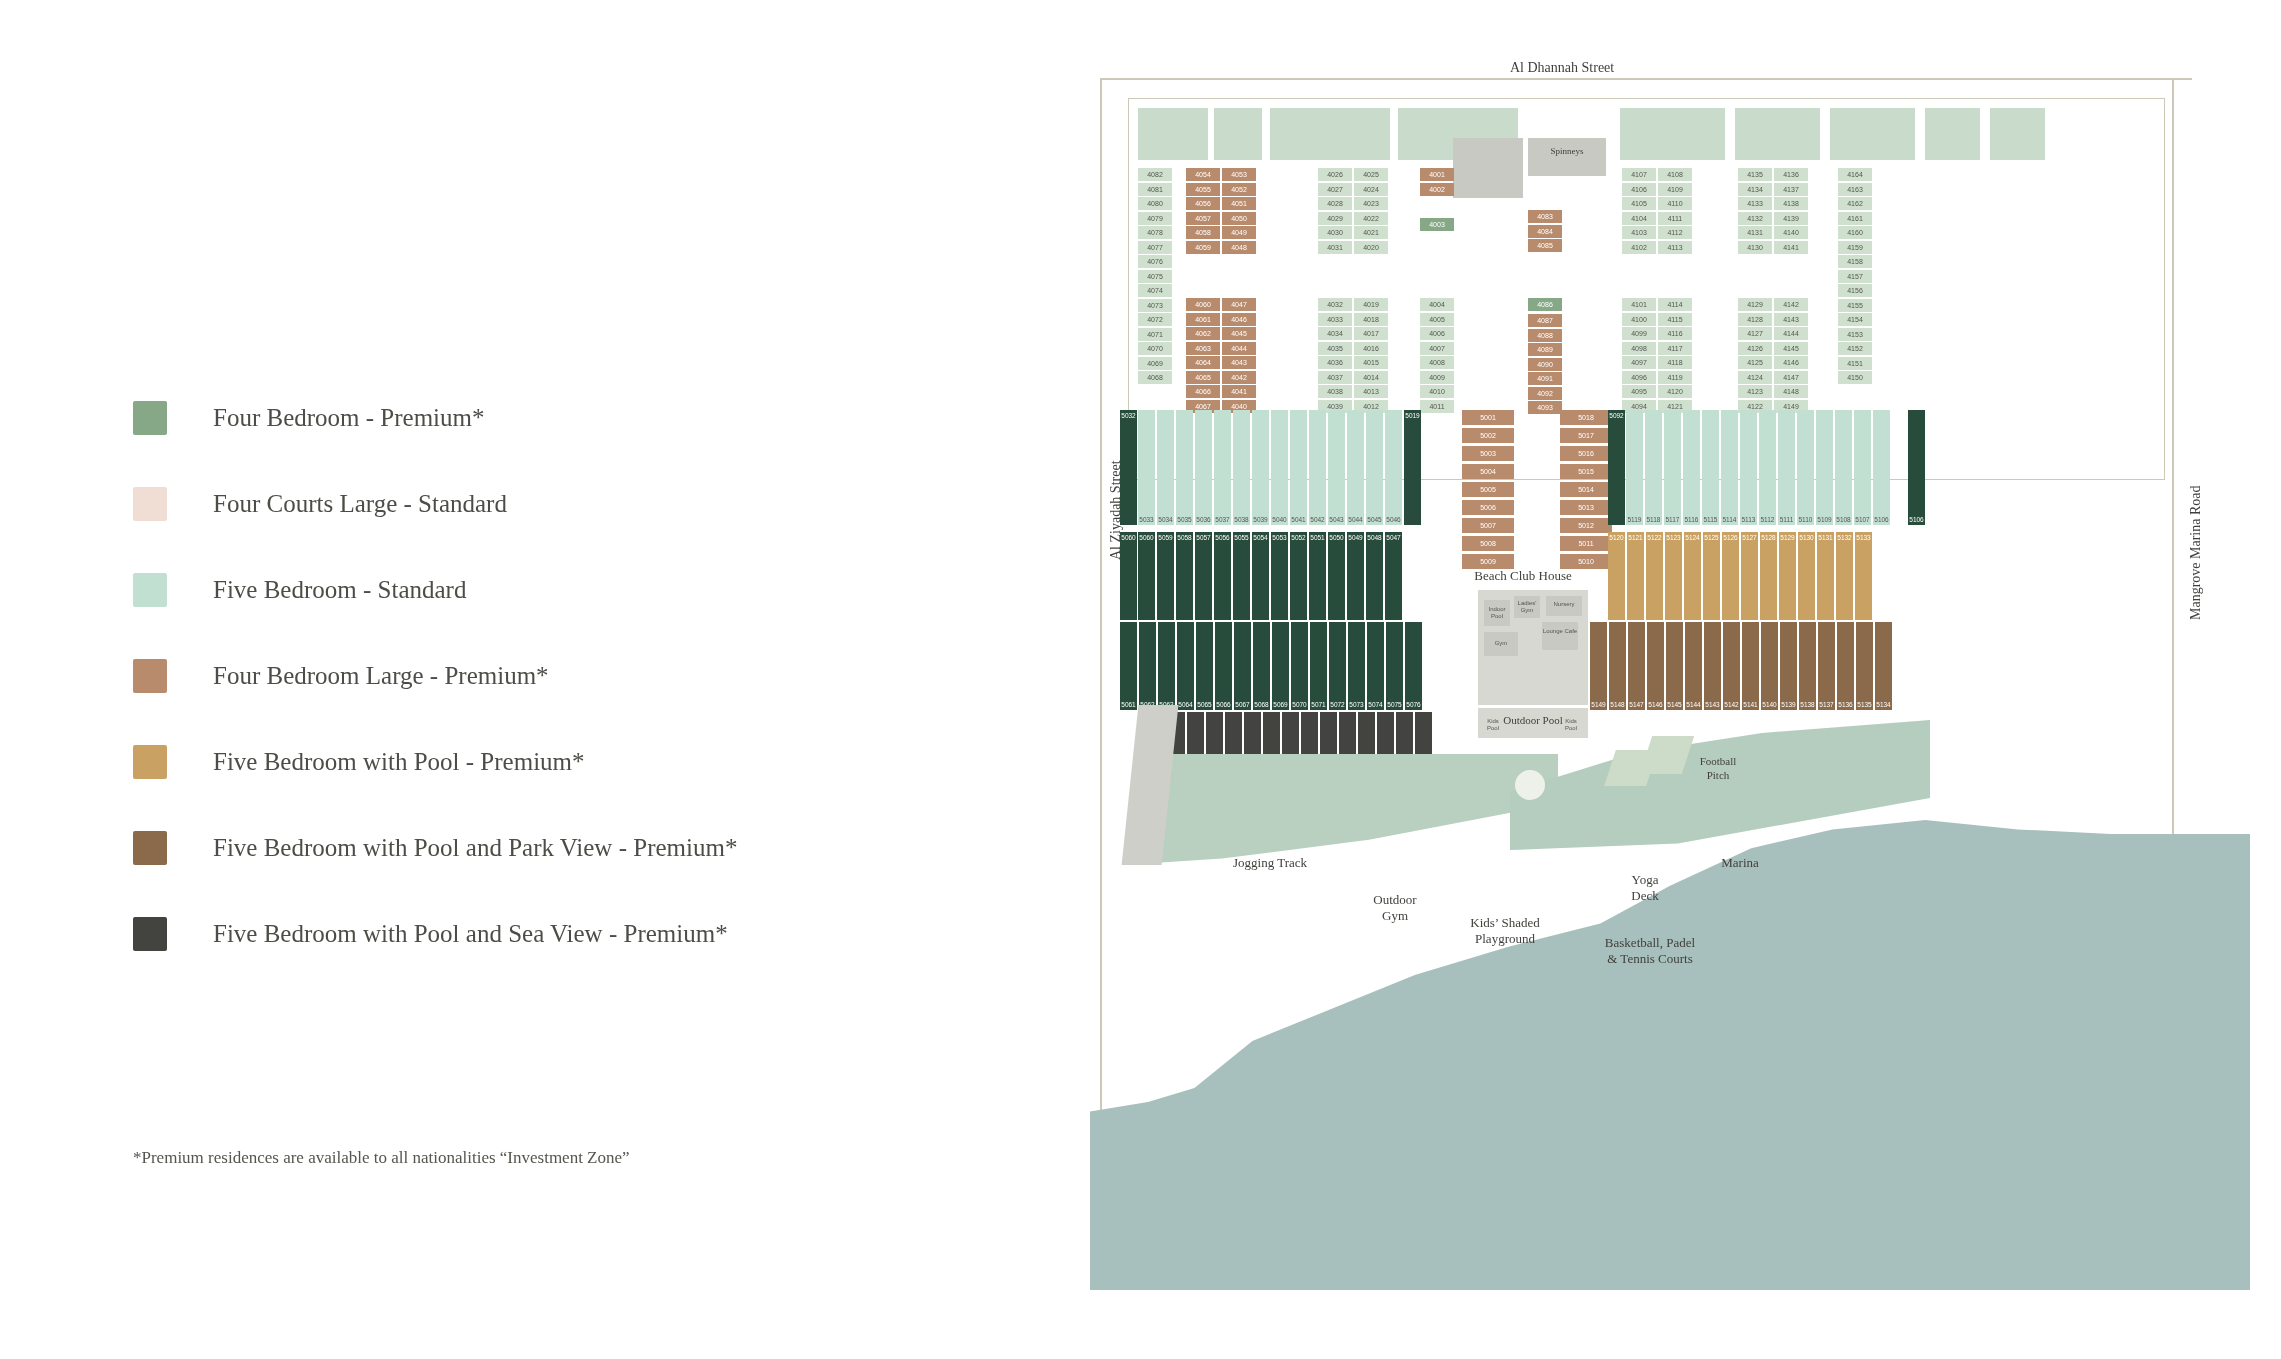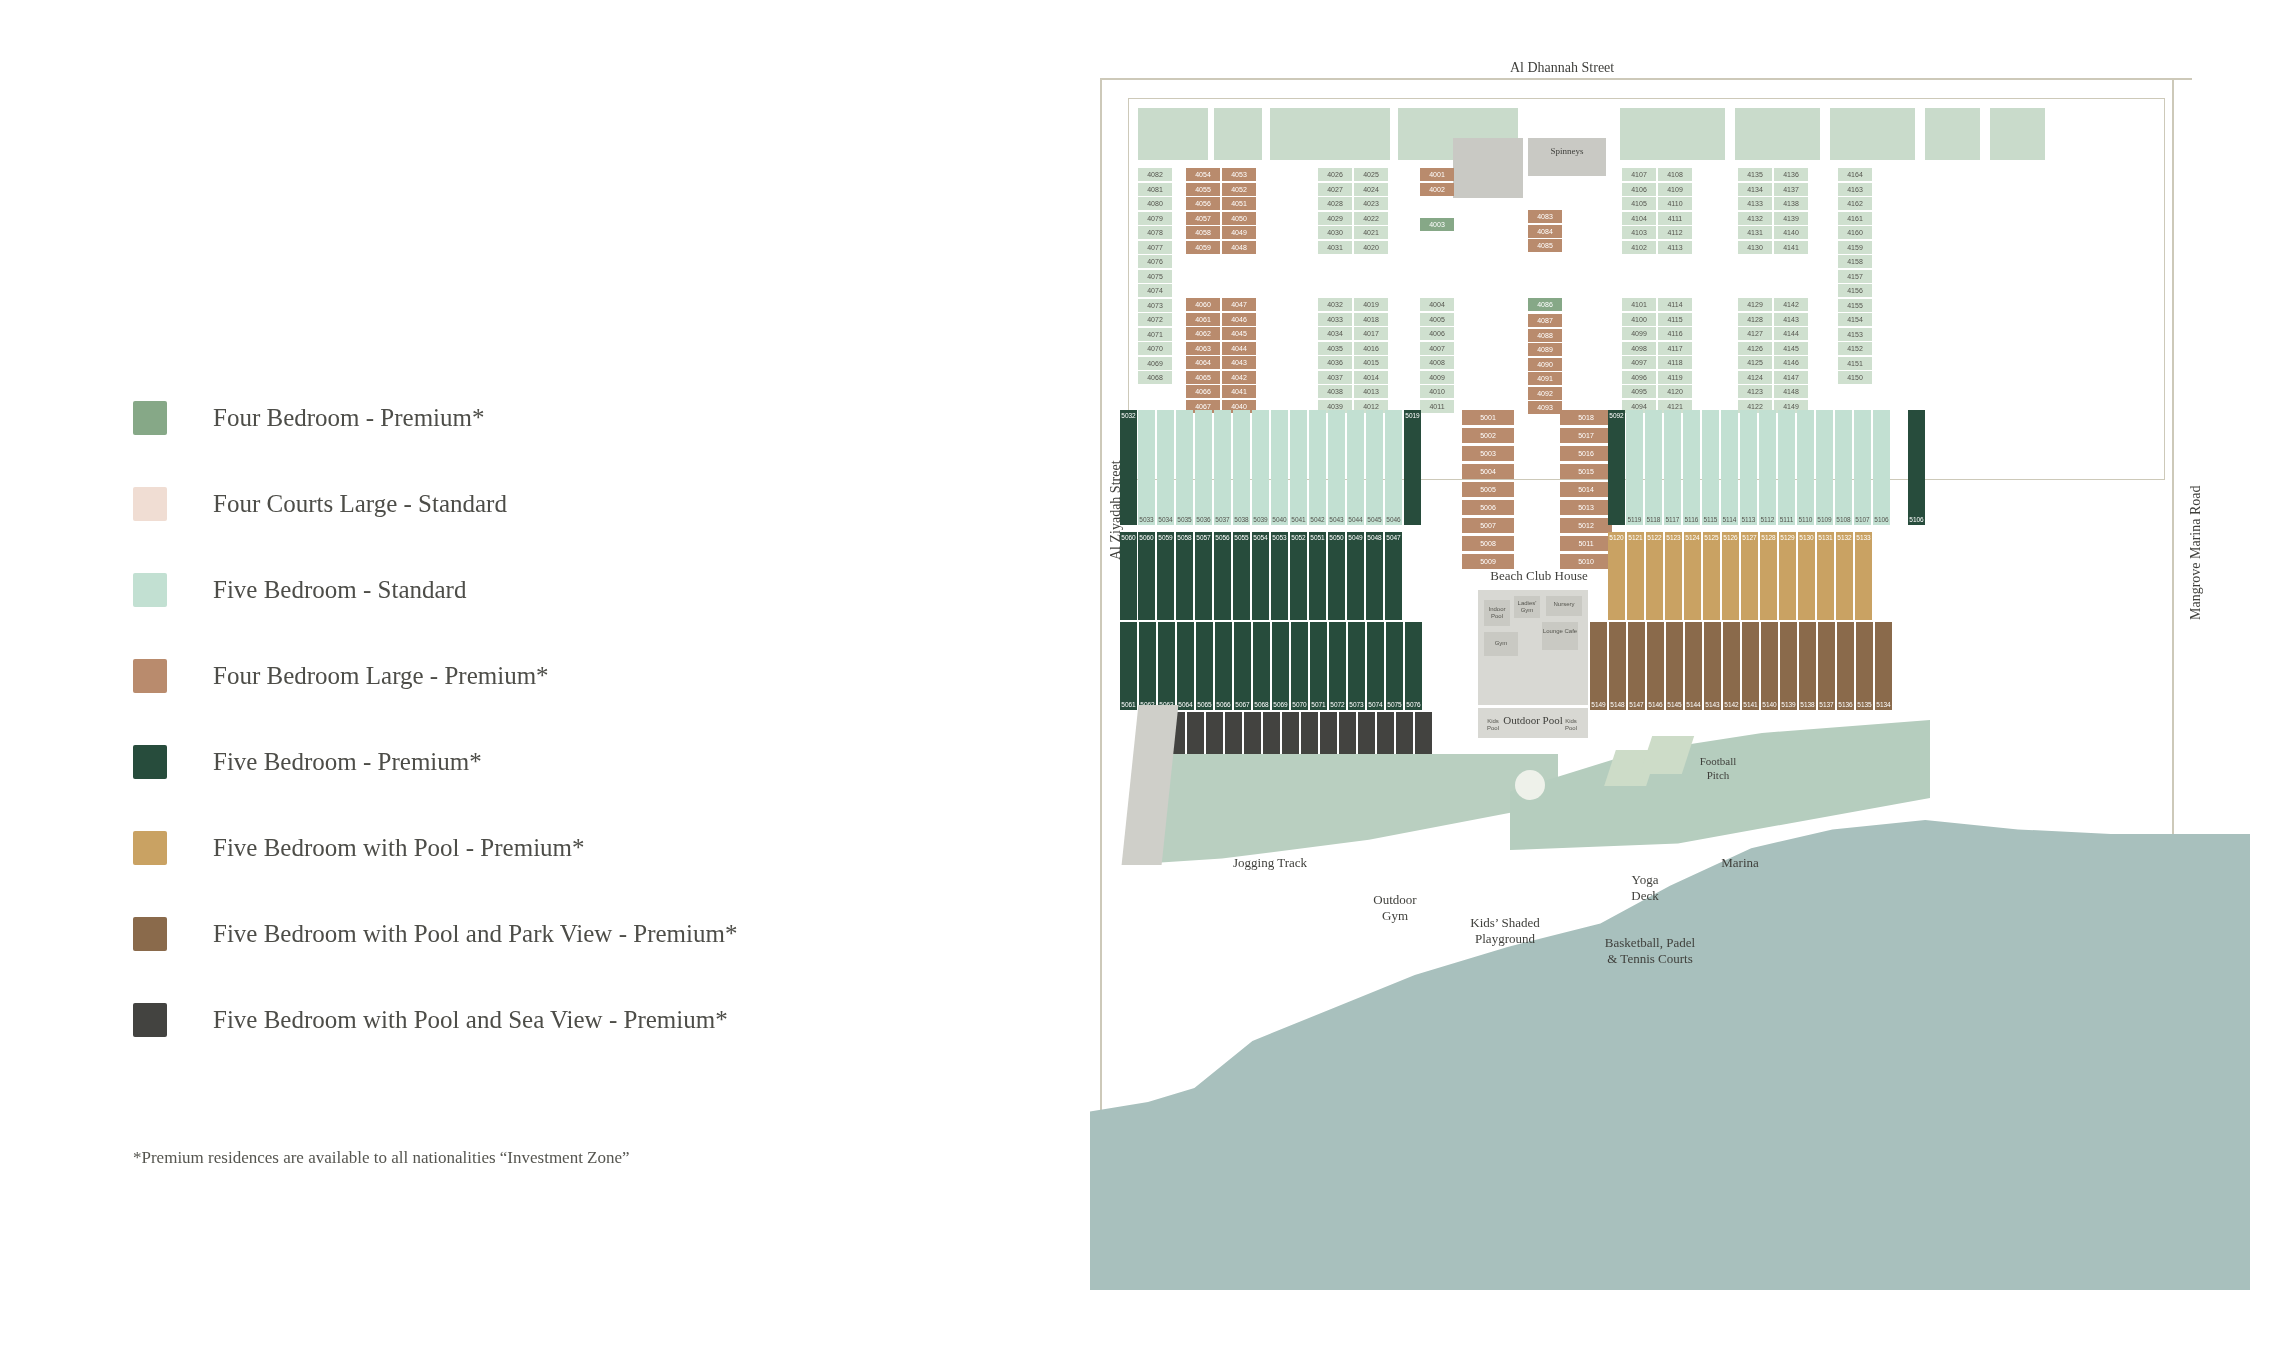--- a/index.html
+++ b/index.html
@@ -48,24 +48,20 @@
         <div class="legend-swatch" style="background: rgb(240, 221, 211);"></div>
         <div class="legend-label">Four Courts Large - Standard</div>
       </div>
       <div class="legend-row">
         <div class="legend-swatch" style="background: rgb(194, 224, 210);"></div>
         <div class="legend-label">Five Bedroom - Standard</div>
       </div>
       <div class="legend-row">
         <div class="legend-swatch" style="background: rgb(185, 139, 109);"></div>
         <div class="legend-label">Four Bedroom Large - Premium*</div>
-      </div>
-      <div class="legend-row">
-        <div class="legend-swatch" style="background: rgb(39, 76, 60);"></div>
-        <div class="legend-label">Five Bedroom - Premium*</div>
       </div>
       <div class="legend-row">
         <div class="legend-swatch" style="background: rgb(201, 162, 99);"></div>
         <div class="legend-label">Five Bedroom with Pool - Premium*</div>
       </div>
       <div class="legend-row">
         <div class="legend-swatch" style="background: rgb(138, 106, 75);"></div>
         <div class="legend-label">Five Bedroom with Pool and Park View - Premium*</div>
       </div>
       <div class="legend-row">
@@ -686,21 +682,21 @@
       </div>
       <div class="vcell" style="position: absolute; left: 766px; top: 562px; width: 17px; height: 88px; background: rgb(138, 106, 75);">
         <span style="color: rgb(255, 255, 255);">5135</span>
       </div>
       <div class="vcell" style="position: absolute; left: 785px; top: 562px; width: 17px; height: 88px; background: rgb(138, 106, 75);">
         <span style="color: rgb(255, 255, 255);">5134</span>
       </div>
     </div>
 
   <div class="grey" style="left:388px;top:530px;width:110px;height:115px;background:#d8d8d3;"></div>
-  <div class="poi" style="left:374px;top:508px;width:150px;">Beach Club House</div>
+  <div class="poi" style="left:358px;top:508px;width:150px;">Beach Club House</div>
   <div class="grey" style="left:394px;top:540px;width:26px;height:26px;background:#c9c9c3;"></div>
   <div class="grey" style="left:424px;top:536px;width:26px;height:22px;background:#c9c9c3;"></div>
   <div class="grey" style="left:456px;top:536px;width:36px;height:20px;background:#c9c9c3;"></div>
   <div class="grey" style="left:394px;top:572px;width:34px;height:24px;background:#c9c9c3;"></div>
   <div class="grey" style="left:452px;top:562px;width:36px;height:28px;background:#c9c9c3;"></div>
   <div class="tiny" style="left:394px;top:546px;width:26px;">Indoor Pool</div>
   <div class="tiny" style="left:424px;top:540px;width:26px;">Ladies' Gym</div>
   <div class="tiny" style="left:456px;top:541px;width:36px;">Nursery</div>
   <div class="tiny" style="left:394px;top:580px;width:34px;">Gym</div>
   <div class="tiny" style="left:452px;top:568px;width:36px;">Lounge Cafe</div>

